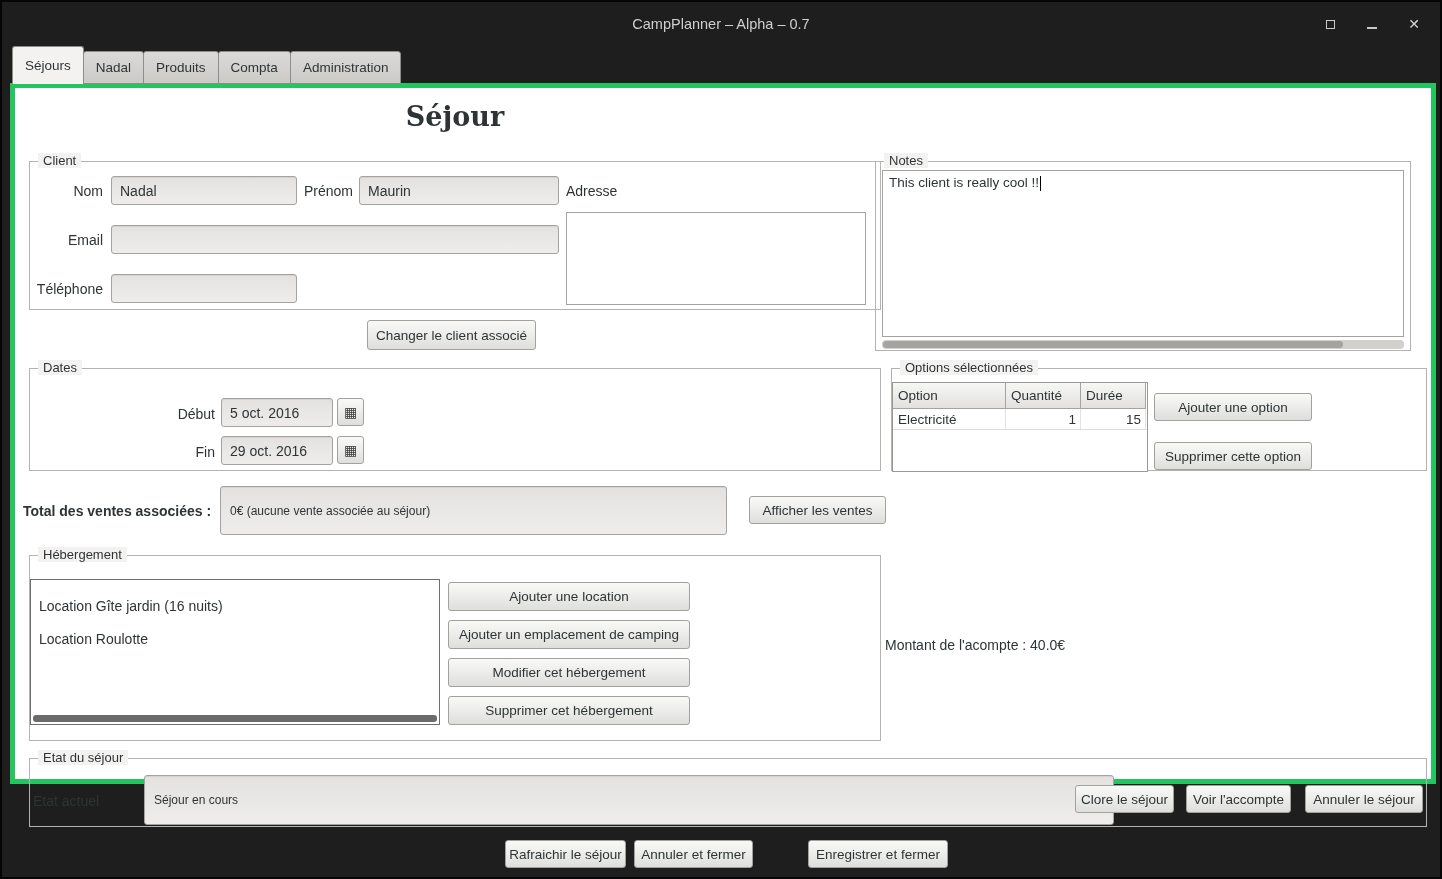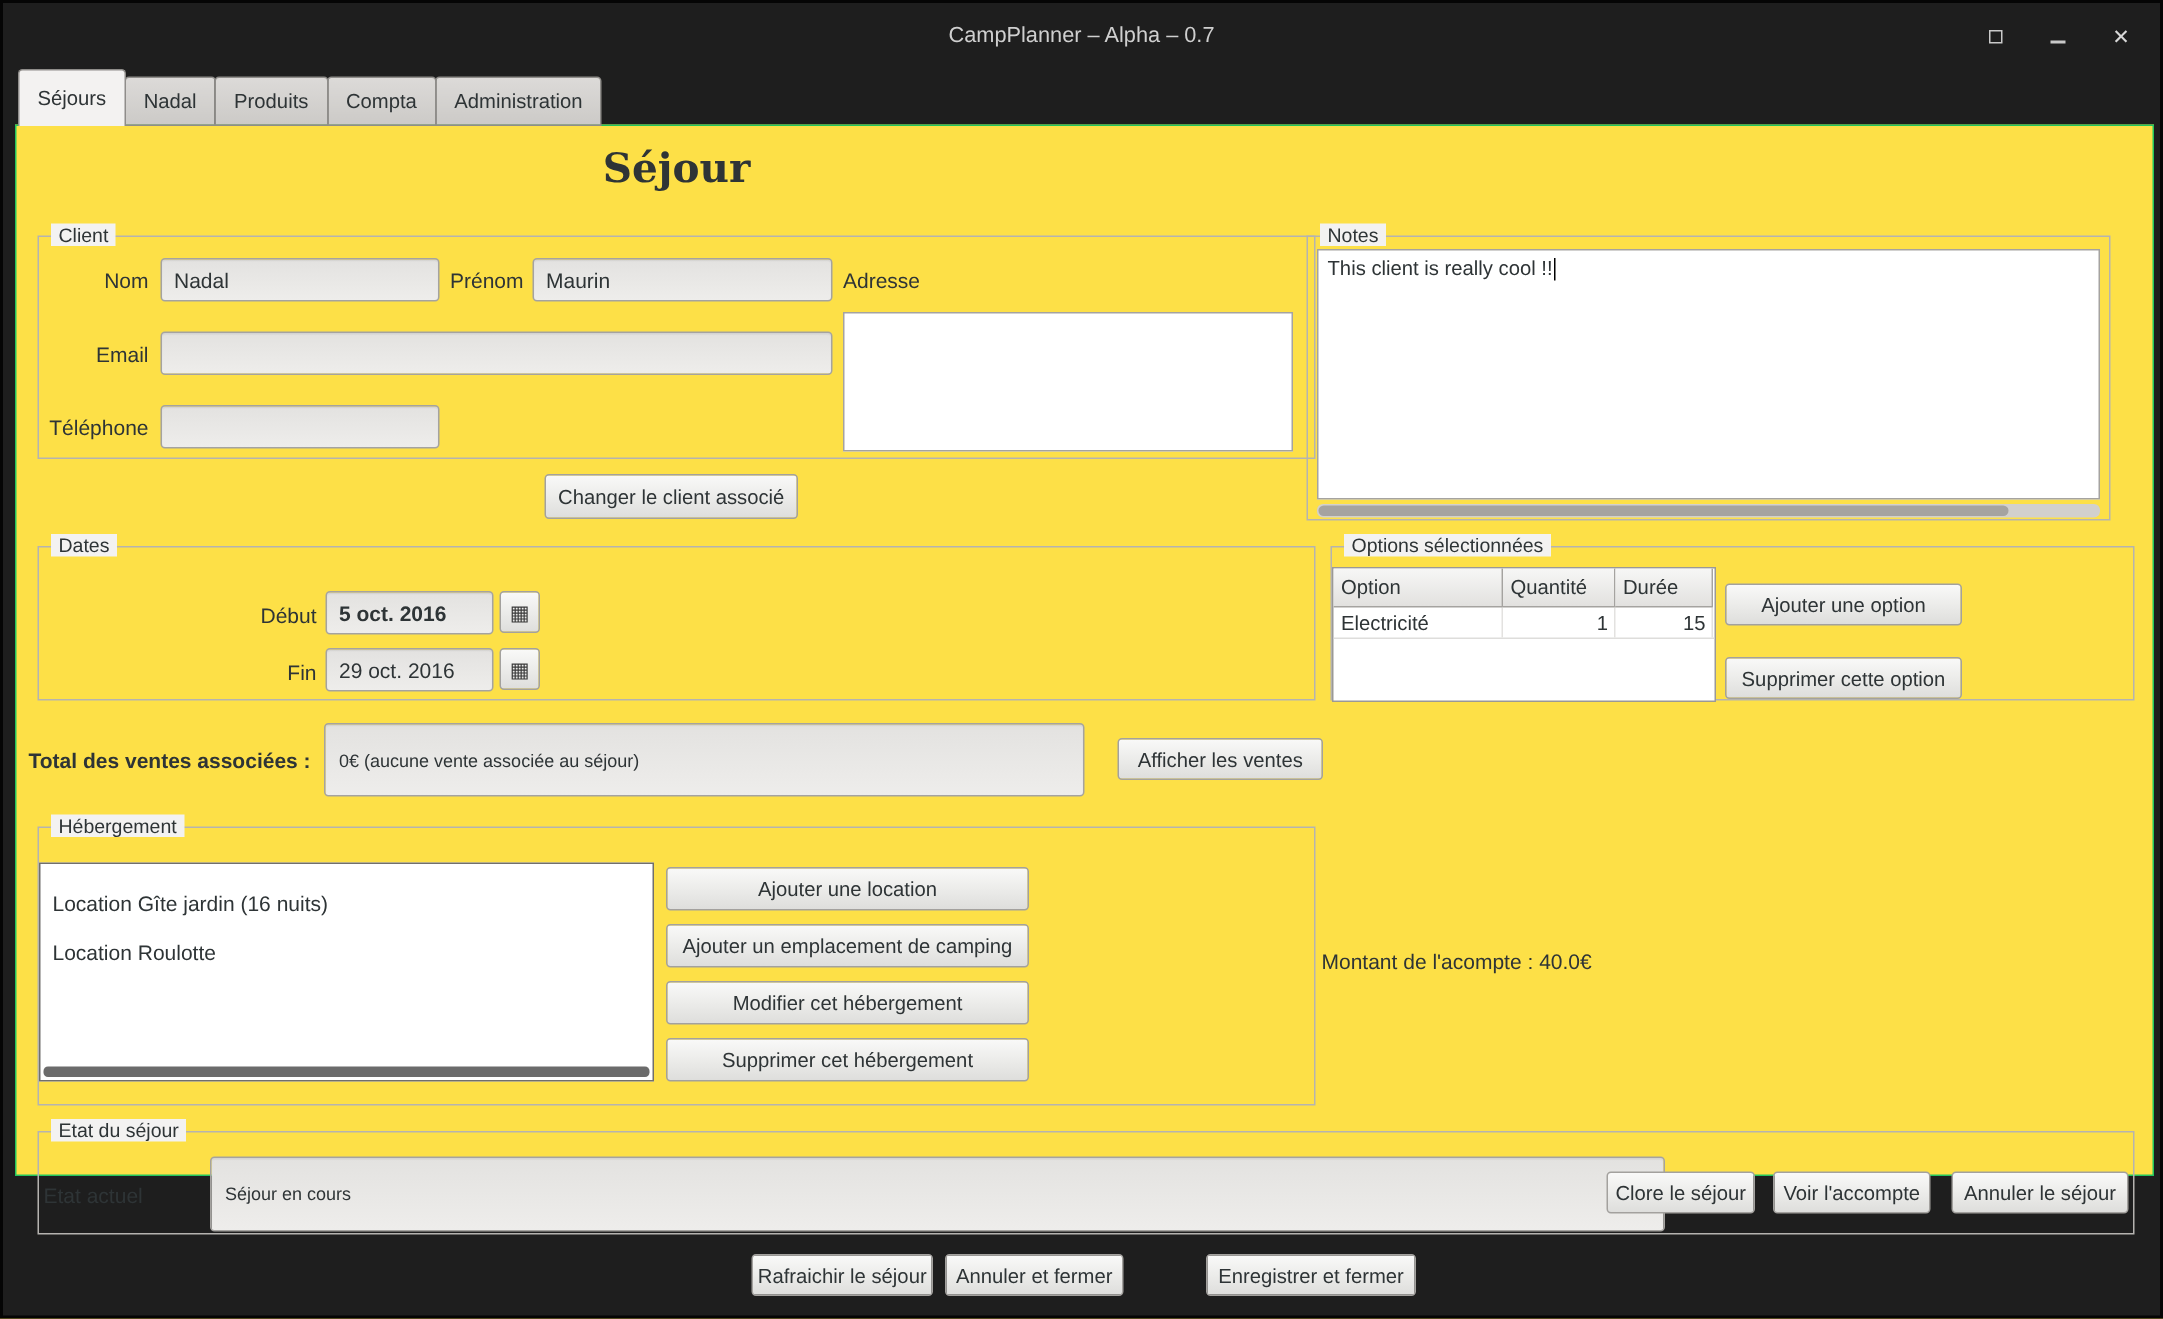--- a/index.html
+++ b/index.html
@@ -9,21 +9,21 @@
   .titlebar{position:absolute;left:0;top:0;width:100%;height:44px;display:flex;align-items:center;justify-content:center;}
   .title{font-size:14.5px;color:#cfcfcf;}
   .win-controls{position:absolute;right:18px;top:0;height:44px;display:flex;align-items:center;gap:26px;}
   .wc{display:flex;align-items:center;justify-content:center;width:16px;height:16px;cursor:default;}
   .max-glyph{width:9px;height:9px;border:1px solid #c9c9c9;}
   .min-glyph{width:10px;height:2px;background:#c9c9c9;margin-top:7px;}
   .close-glyph{font-size:14px;color:#d8d8d8;line-height:14px;}
   .tabs{position:absolute;left:10px;top:44px;height:38px;display:flex;align-items:flex-end;z-index:3;}
   .tab{height:33px;padding:0 12px;display:flex;align-items:center;background:linear-gradient(to bottom,#dcdad8,#cccac7);border:1px solid #8f8d8a;border-radius:3px 3px 0 0;font-size:13.5px;margin-left:-1px;cursor:default;}
   .tab.active{height:38px;background:#f3f2f1;border-bottom:none;margin-left:0;position:relative;z-index:4;}
-  .panel{position:absolute;left:8px;top:81px;width:1426px;height:701px;background:#fde047;border:1px solid #22c55e;}
+  .panel{position:absolute;left:8px;top:81px;width:1426px;height:701px;background:#ffffff;border:5px solid #22c55e;}
   .pagetitle{position:absolute;font-family:"DejaVu Serif",serif;font-weight:bold;font-size:27px;text-align:center;}
   .gbox{position:absolute;border:1px solid #b5b3b0;}
   .legend{position:absolute;top:-9px;left:8px;background:#f3f2f1;padding:0 5px;font-size:13px;white-space:nowrap;}
   .lbl{position:absolute;font-size:14px;white-space:nowrap;}
   .r{text-align:right;}
   .bold{font-weight:bold;}
   .entry{position:absolute;background:linear-gradient(to bottom,#e3e2e0,#eeedeb);border:1px solid #a5a3a0;border-radius:3px;font-size:12px;color:#2e3436;box-shadow:inset 0 1px 1px rgba(0,0,0,0.07);display:flex;align-items:center;padding:0 9px;white-space:nowrap;overflow:hidden;}
   .input{position:absolute;background:linear-gradient(to bottom,#e3e2e0,#eeedeb);border:1px solid #a5a3a0;border-radius:3px;font-size:14px;color:#2e3436;box-shadow:inset 0 1px 1px rgba(0,0,0,0.07);padding:0 8px;font-family:"Liberation Sans",sans-serif;outline:none;}
   .btn{position:absolute;background:linear-gradient(to bottom,#f9f9f8 0%,#ececea 50%,#dededc 100%);border:1px solid #a3a19e;border-radius:3px;font-size:13.5px;color:#2e3436;display:flex;align-items:center;justify-content:center;white-space:nowrap;cursor:default;}
   .white-area{position:absolute;background:#fff;border:1px solid #a5a3a0;}
@@ -96,21 +96,21 @@
         <div class="notes-text"><span>This client is really cool !!</span><span class="caret"></span></div>
       </div>
       <div class="scroll-track" style="left:6px;top:178px;width:522px;height:9px;">
         <div class="scroll-thumb" style="left:1px;top:1px;width:460px;height:7px;"></div>
       </div>
     </div>
 
     <div class="gbox" style="left:14px;top:280px;width:852px;height:103px;">
       <span class="legend">Dates</span>
       <div class="lbl r" style="left:0;top:37px;width:185px;">Début</div>
-      <input class="input" style="left: 191px; top: 29px; width: 112px; height: 29px; font-weight: bold;" value="5 oct. 2016">
+      <input class="input" style="left: 191px; top: 29px; width: 112px; height: 29px;" value="5 oct. 2016">
       <button class="btn" style="left:307px;top:29px;width:27px;height:28px;">
           <span class="cal-glyph">▦</span>
         </button>
       <div class="lbl r" style="left:0;top:75px;width:185px;">Fin</div>
       <input class="input" style="left: 191px; top: 67px; width: 112px; height: 29px;" value="29 oct. 2016">
       <button class="btn" style="left:307px;top:67px;width:27px;height:28px;">
           <span class="cal-glyph">▦</span>
         </button>
     </div>
 

